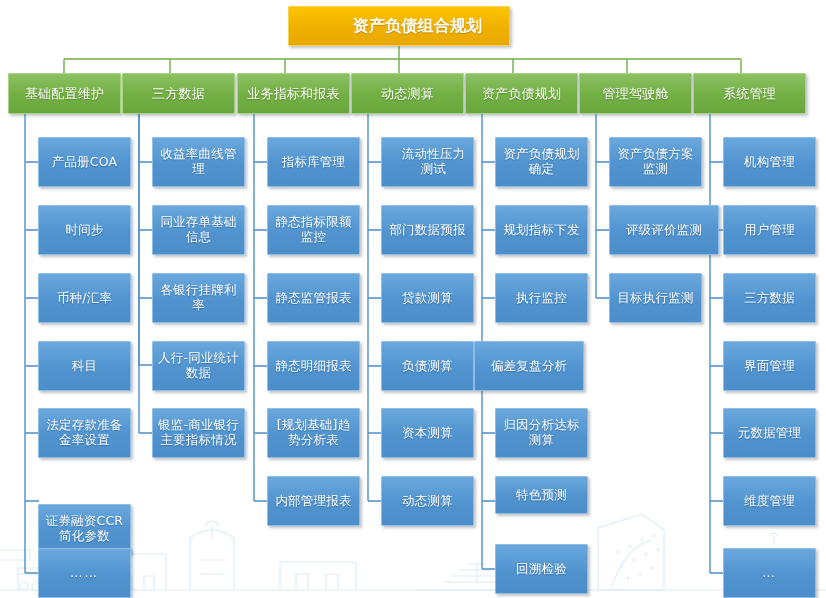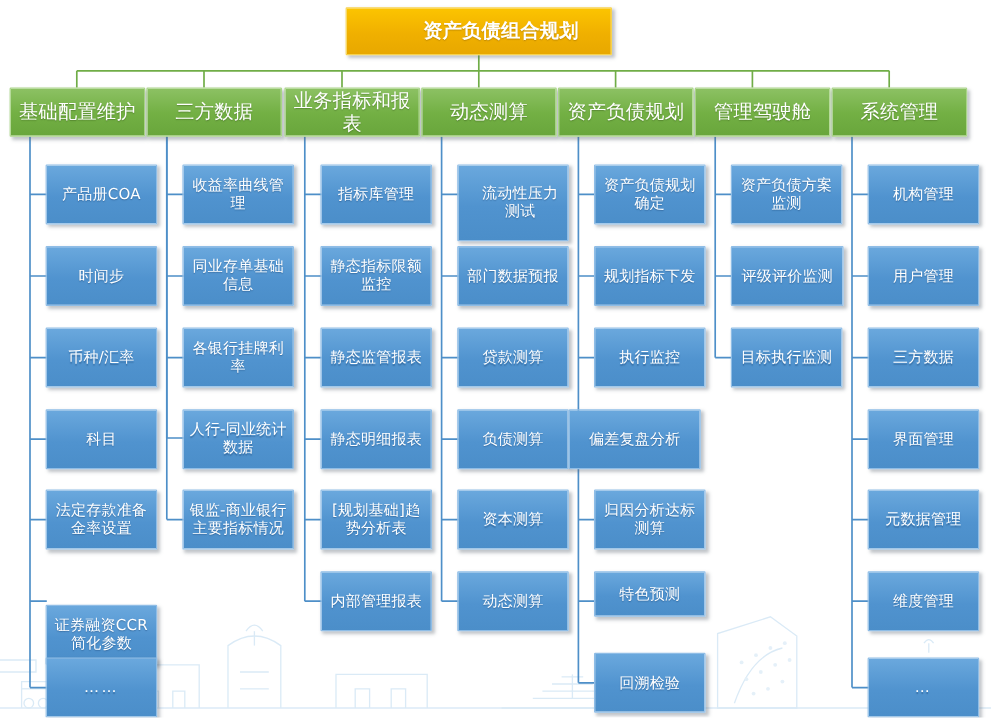--- a/index.html
+++ b/index.html
@@ -38,21 +38,21 @@
   .root-node{
     background:linear-gradient(180deg,#fcc400 0%,#f0b000 55%,#e8a800 100%);
     border:1px solid #f7d24d;
     font-size:16px;font-weight:bold;
     text-shadow:0 1px 1px rgba(140,95,0,.45);
     padding-left:41px;
   }
   .cat-node{
     background:linear-gradient(180deg,#8cc163 0%,#73b044 52%,#69a63c 100%);
     border:1px solid #a9d488;
-    font-size:16px;
+    font-size:13px;
     text-shadow:0 1px 1px rgba(50,85,25,.45);
   }
   .leaf-node{
     background:linear-gradient(180deg,#6aa8dd 0%,#5093cf 55%,#4b8ec9 100%);
     border:1px solid #8fbde6;
     font-size:12.5px;
     text-shadow:0 1px 1px rgba(25,65,110,.45);
   }
   .leaf-node.dots{font-size:12.5px;letter-spacing:2px;}
 </style>
@@ -170,37 +170,37 @@
   <div class="node leaf-node" style="left:152px;top:341px;width:93px;height:50px;">人行-同业统计数据</div>
   <div class="node leaf-node" style="left:152px;top:408px;width:93px;height:50px;">银监-商业银行主要指标情况</div>
 
   <div class="node leaf-node" style="left:267px;top:137px;width:93px;height:50px;">指标库管理</div>
   <div class="node leaf-node" style="left:267px;top:205px;width:93px;height:50px;">静态指标限额监控</div>
   <div class="node leaf-node" style="left:267px;top:273px;width:93px;height:50px;">静态监管报表</div>
   <div class="node leaf-node" style="left:267px;top:341px;width:93px;height:50px;">静态明细报表</div>
   <div class="node leaf-node" style="left:267px;top:408px;width:93px;height:50px;">[规划基础]趋势分析表</div>
   <div class="node leaf-node" style="left:267px;top:476px;width:93px;height:50px;">内部管理报表</div>
 
-  <div class="node leaf-node" style="left:381px;top:137px;width:93px;height:64px;padding-left:16px;">流动性压力测试</div>
+  <div class="node leaf-node" style="left:381px;top:137px;width:93px;height:50px;padding-left:16px;">流动性压力测试</div>
   <div class="node leaf-node" style="left:381px;top:205px;width:93px;height:50px;">部门数据预报</div>
   <div class="node leaf-node" style="left:381px;top:273px;width:93px;height:50px;">贷款测算</div>
   <div class="node leaf-node" style="left:381px;top:341px;width:93px;height:50px;">负债测算</div>
   <div class="node leaf-node" style="left:381px;top:408px;width:93px;height:50px;">资本测算</div>
   <div class="node leaf-node" style="left:381px;top:476px;width:93px;height:50px;">动态测算</div>
 
   <div class="node leaf-node" style="left:495px;top:137px;width:93px;height:50px;">资产负债规划确定</div>
   <div class="node leaf-node" style="left:495px;top:205px;width:93px;height:50px;">规划指标下发</div>
   <div class="node leaf-node" style="left:495px;top:273px;width:93px;height:50px;">执行监控</div>
   <div class="node leaf-node" style="left:474px;top:341px;width:110px;height:50px;">偏差复盘分析</div>
   <div class="node leaf-node" style="left:495px;top:408px;width:93px;height:50px;">归因分析达标测算</div>
   <div class="node leaf-node" style="left:495px;top:476px;width:93px;height:38px;">特色预测</div>
   <div class="node leaf-node" style="left:495px;top:544px;width:93px;height:50px;">回溯检验</div>
 
   <div class="node leaf-node" style="left:609px;top:137px;width:93px;height:50px;">资产负债方案监测</div>
-  <div class="node leaf-node" style="left:609px;top:205px;width:94px;height:50px;">评级评价监测</div>
+  <div class="node leaf-node" style="left:609px;top:205px;width:110px;height:50px;">评级评价监测</div>
   <div class="node leaf-node" style="left:609px;top:273px;width:93px;height:50px;">目标执行监测</div>
 
   <div class="node leaf-node" style="left:723px;top:137px;width:93px;height:50px;">机构管理</div>
   <div class="node leaf-node" style="left:723px;top:205px;width:93px;height:50px;">用户管理</div>
   <div class="node leaf-node" style="left:723px;top:273px;width:93px;height:50px;">三方数据</div>
   <div class="node leaf-node" style="left:723px;top:341px;width:93px;height:50px;">界面管理</div>
   <div class="node leaf-node" style="left:723px;top:408px;width:93px;height:50px;">元数据管理</div>
   <div class="node leaf-node" style="left:723px;top:476px;width:93px;height:50px;">维度管理</div>
   <div class="node leaf-node dots" style="left:723px;top:548px;width:93px;height:50px;">…</div>
 

